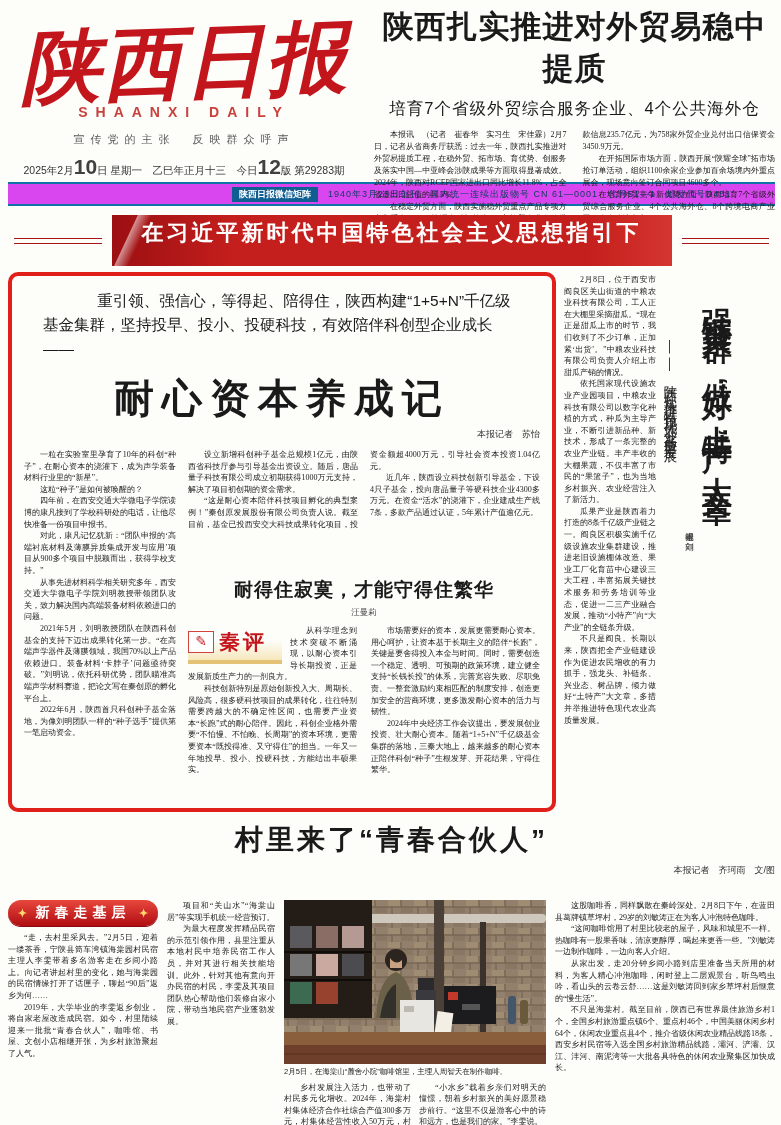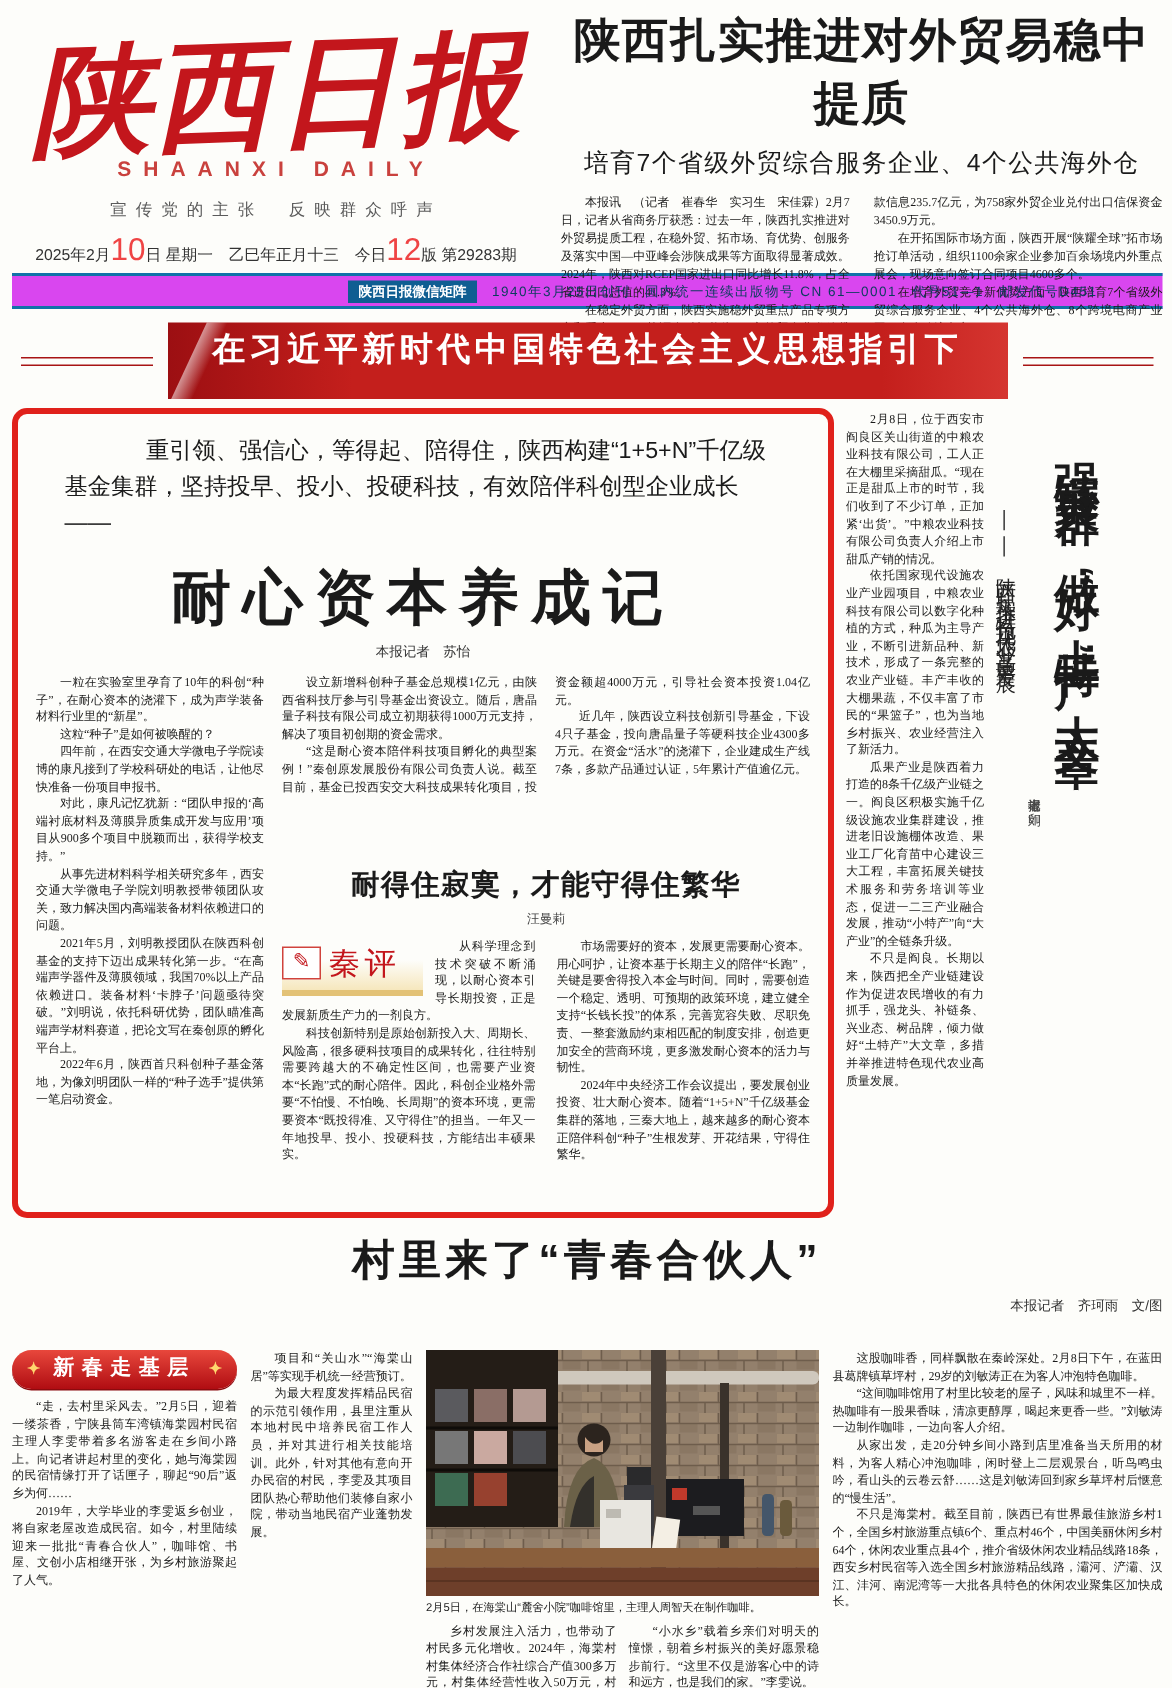--- a/index.html
+++ b/index.html
@@ -14,21 +14,21 @@
   .header { display:flex; height:180px; }
   .masthead { width:352px; flex:none; text-align:center; padding-top:22px; }
   .m-title {
     font-family:"DejaVu Serif", serif; font-weight:bold; font-style:italic;
     font-size:80px; line-height:1; color:#c3161c; letter-spacing:2px;
     transform:rotate(-2deg); white-space:nowrap;
   }
   .m-english { margin-top:2px; color:#c9413d; font-size:14px; letter-spacing:8px; font-weight:bold; }
   .m-slogan { margin-top:12px; color:#5a5a5a; font-size:11px; letter-spacing:6px; }
   .m-dateline { margin-top:9px; font-size:10.5px; color:#333; white-space:nowrap; }
-  .m-dateline .big { font-size:21px; color:#ef4444; font-weight:normal; line-height:1; }
+  .m-dateline .big { font-size:21px; color:#404040; font-weight:bold; line-height:1; }
   .lead { flex:1; padding:6px 0 0 14px; }
   .lead-title { font-size:31px; font-weight:bold; text-align:center; letter-spacing:1px; }
   .lead-sub { font-size:16.5px; text-align:center; margin:8px 0 9px; letter-spacing:1px; }
   .lead-cols { column-count:2; column-gap:16px; font-size:8px; line-height:1.5; height:100px; overflow:hidden; font-family:"Liberation Serif", serif; }
 
   .para { margin:0; text-indent:2em; text-align:justify; }
 
   
   .infobar {
     margin-top:2px; height:24px; background:#d946ef;
@@ -50,35 +50,35 @@
     content:""; position:absolute; left:14px; top:0; width:14px; height:100%;
     background:linear-gradient(90deg,rgba(255,255,255,.55),rgba(255,255,255,0));
     transform:skewX(-25deg);
   }
 
   
   .middle { display:flex; gap:8px; height:540px; }
   .main-box { width:548px; flex:none; border:4px solid #e0211b; border-radius:10px; padding:8px 12px 10px; }
   .kicker { width:478px; margin:5px auto 0; font-size:15.5px; line-height:1.55; text-indent:3.5em; text-align:left; }
   .main-title { text-align:center; font-size:40px; font-weight:bold; letter-spacing:8px; margin:10px 0 2px; }
-  .main-byline { text-align:center; font-size:9px; color:#333; margin-bottom:8px; }
+  .main-byline { text-align:right; font-size:9px; color:#333; margin-bottom:8px; }
   .main-content { display:flex; gap:12px; }
   .mc-left { width:152px; flex:none; font-size:8px; line-height:1.45; height:384px; overflow:hidden; font-family:"Liberation Serif", serif; }
   .mc-right { flex:1; }
   .mc-top { column-count:2; column-gap:12px; font-size:8px; line-height:1.45; height:120px; overflow:hidden; font-family:"Liberation Serif", serif; }
   .sub-box { margin-top:8px; }
   .sub-title { text-align:center; font-size:19px; font-weight:bold; letter-spacing:1px; }
   .sub-byline { text-align:center; font-size:8.5px; color:#444; margin:4px 0 6px; }
   .sub-cols { column-count:2; column-gap:14px; font-size:8px; line-height:1.45; height:208px; overflow:hidden; font-family:"Liberation Serif", serif; }
   .qinping { float:left; width:94px; margin:2px 8px 2px 0; border-bottom:4px solid #e3c276;
              display:flex; align-items:center; gap:5px; padding-bottom:3px;
              background:linear-gradient(180deg,rgba(250,240,215,0) 40%,#f6e7bd); }
   .qp-icon { width:26px; height:22px; background:#fff; border:1px solid #d0433c; color:#c3161c;
              font-size:14px; display:flex; align-items:center; justify-content:center; }
-  .qp-text { font-size:21px; font-weight:normal; color:#c3161c; letter-spacing:3px; }
+  .qp-text { font-size:21px; font-weight:bold; color:#c3161c; letter-spacing:3px; }
 
   .right-art { flex:1; display:flex; gap:5px; padding-top:2px; }
   .ra-body { width:92px; flex:none; font-size:8px; line-height:1.45; height:532px; overflow:hidden; font-family:"Liberation Serif", serif; }
   .vtext { writing-mode:vertical-rl; }
   .ra-subtitle { font-size:13.5px; letter-spacing:4px; color:#222; margin-top:66px; height:440px; }
   .ra-byline { font-size:8.5px; color:#444; margin-top:252px; height:200px; }
   .ra-title { font-size:30px; font-weight:bold; letter-spacing:9px; line-height:1.1; margin-top:10px; height:525px; }
 
   
   .bottom { margin-top:9px; }

